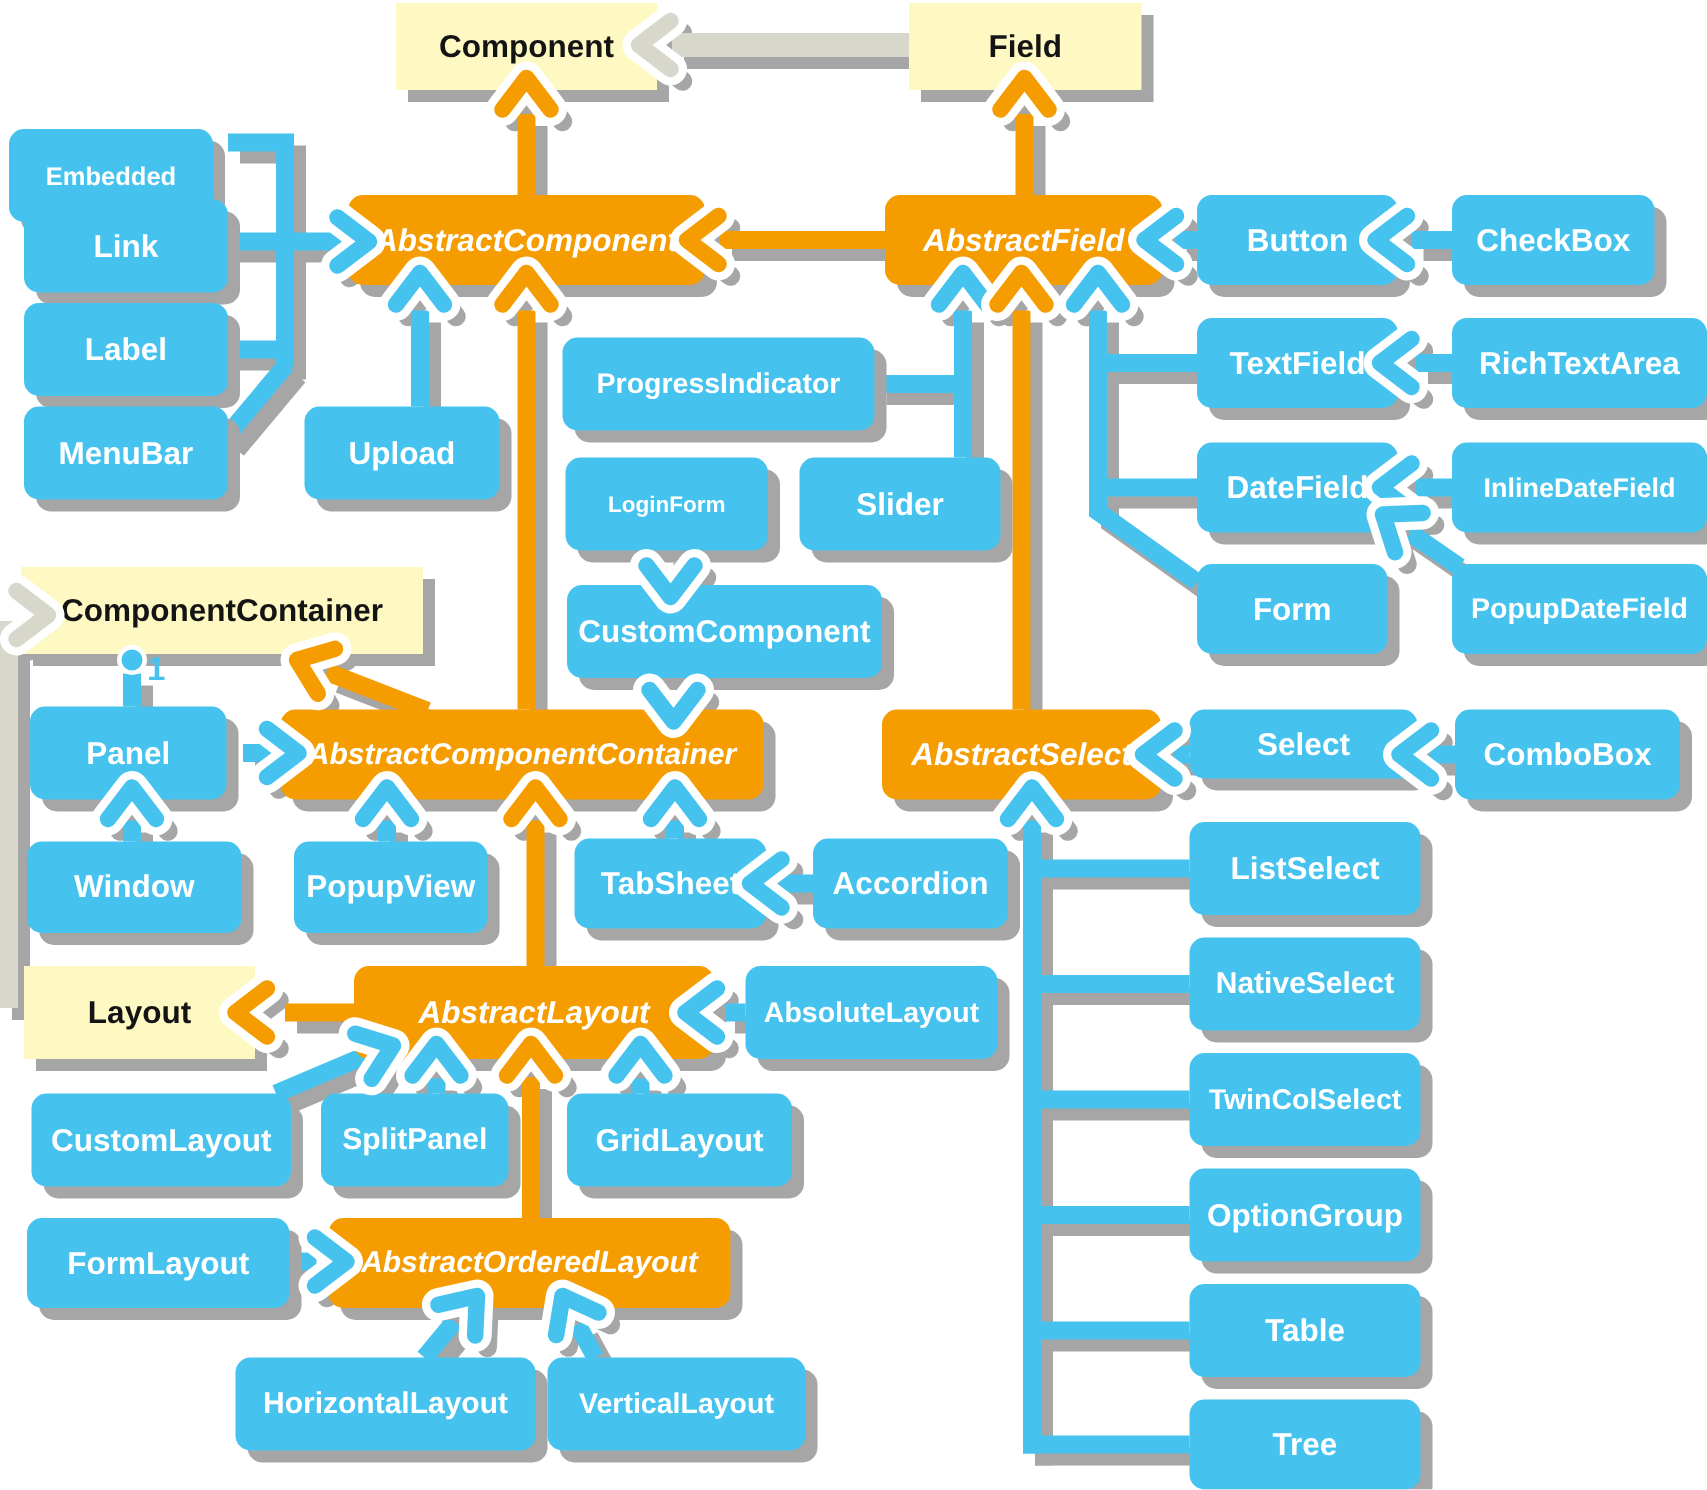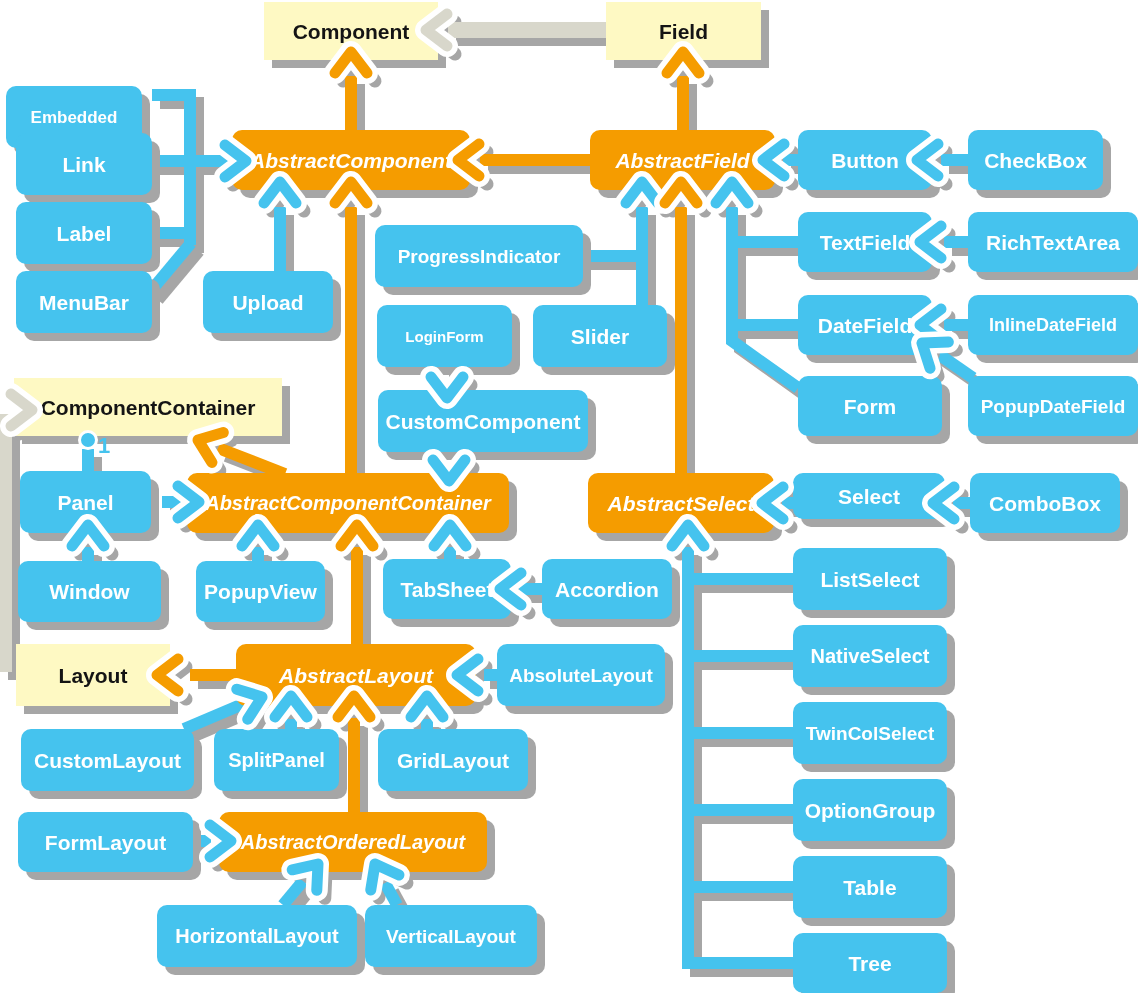--- a/index.html
+++ b/index.html
@@ -231,21 +231,21 @@
       </div>
       <div class="box class" style="left: 798px; top: 295px; width: 134px; height: 60px; font-size: 21px;">
         <span>DateField</span>
       </div>
       <div class="box class" style="left: 968px; top: 295px; width: 170px; height: 60px; font-size: 18px;">
         <span>InlineDateField</span>
       </div>
       <div class="box class" style="left: 378px; top: 390px; width: 210px; height: 62px; font-size: 21px;">
         <span>CustomComponent</span>
       </div>
-      <div class="box class" style="left: 798px; top: 376px; width: 144px; height: 60px; font-size: 21px;">
+      <div class="box class" style="left: 798px; top: 376px; width: 127px; height: 60px; font-size: 21px;">
         <span>Form</span>
       </div>
       <div class="box class" style="left: 968px; top: 376px; width: 170px; height: 60px; font-size: 19px;">
         <span>PopupDateField</span>
       </div>
       <div class="box class" style="left: 20px; top: 471px; width: 131px; height: 62px; font-size: 21px;">
         <span>Panel</span>
       </div>
       <div class="box class" style="left: 793px; top: 473px; width: 152px; height: 46px; font-size: 21px;">
         <span>Select</span>

